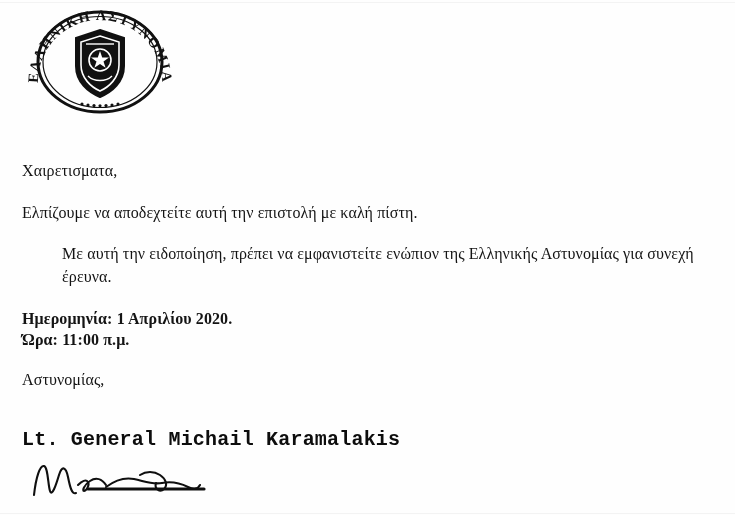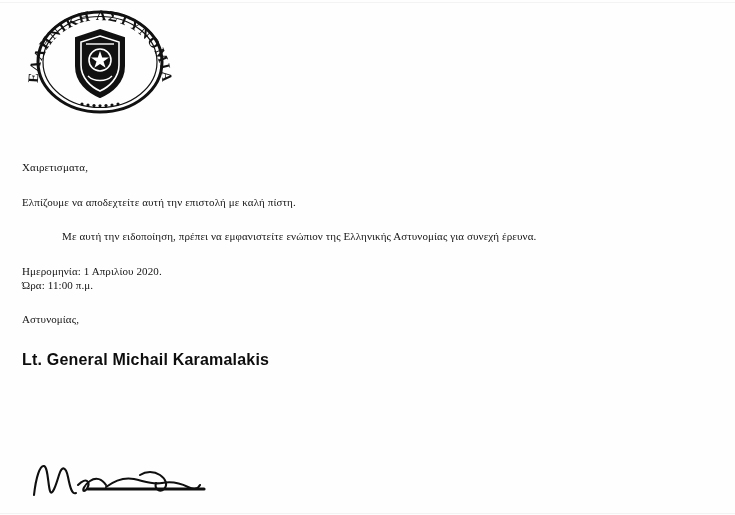--- a/index.html
+++ b/index.html
@@ -36,52 +36,53 @@
   }
 
   
   .letter {
     position: absolute;
     left: 22px;
     top: 160px;
     width: 700px;
   }
   .para {
-    font-size: 11px;
+    font-size: 16px;
     line-height: 1.42;
     margin: 0 0 19px 0;
     color: #141414;
     letter-spacing: 0.1px;
   }
   .para.datetime {
     line-height: 1.32;
+    font-weight: bold;
   }
   .para.datetime .line2 {
     display: block;
   }
   .smudge {
     position: relative;
     margin-left: 40px;
   }
   .smudge::after {
     content: "";
     position: absolute;
     left: 0;
     right: 0;
     top: 30%;
     height: 38%;
     background: rgba(255,255,255,0.0);
   }
 
   .signature-name {
-    font-family: Liberation Sans, sans-serif;
+    font-family: Liberation Mono, monospace;
     font-weight: bold;
-    font-size: 16px;
+    font-size: 20px;
     color: #0d0d0d;
-    margin: 24px 0 0 0;
+    margin: 36px 0 0 0;
     letter-spacing: 0.2px;
   }
 
   .signature-mark {
     position: absolute;
     left: 28px;
     top: 455px;
     width: 200px;
     height: 50px;
   }

